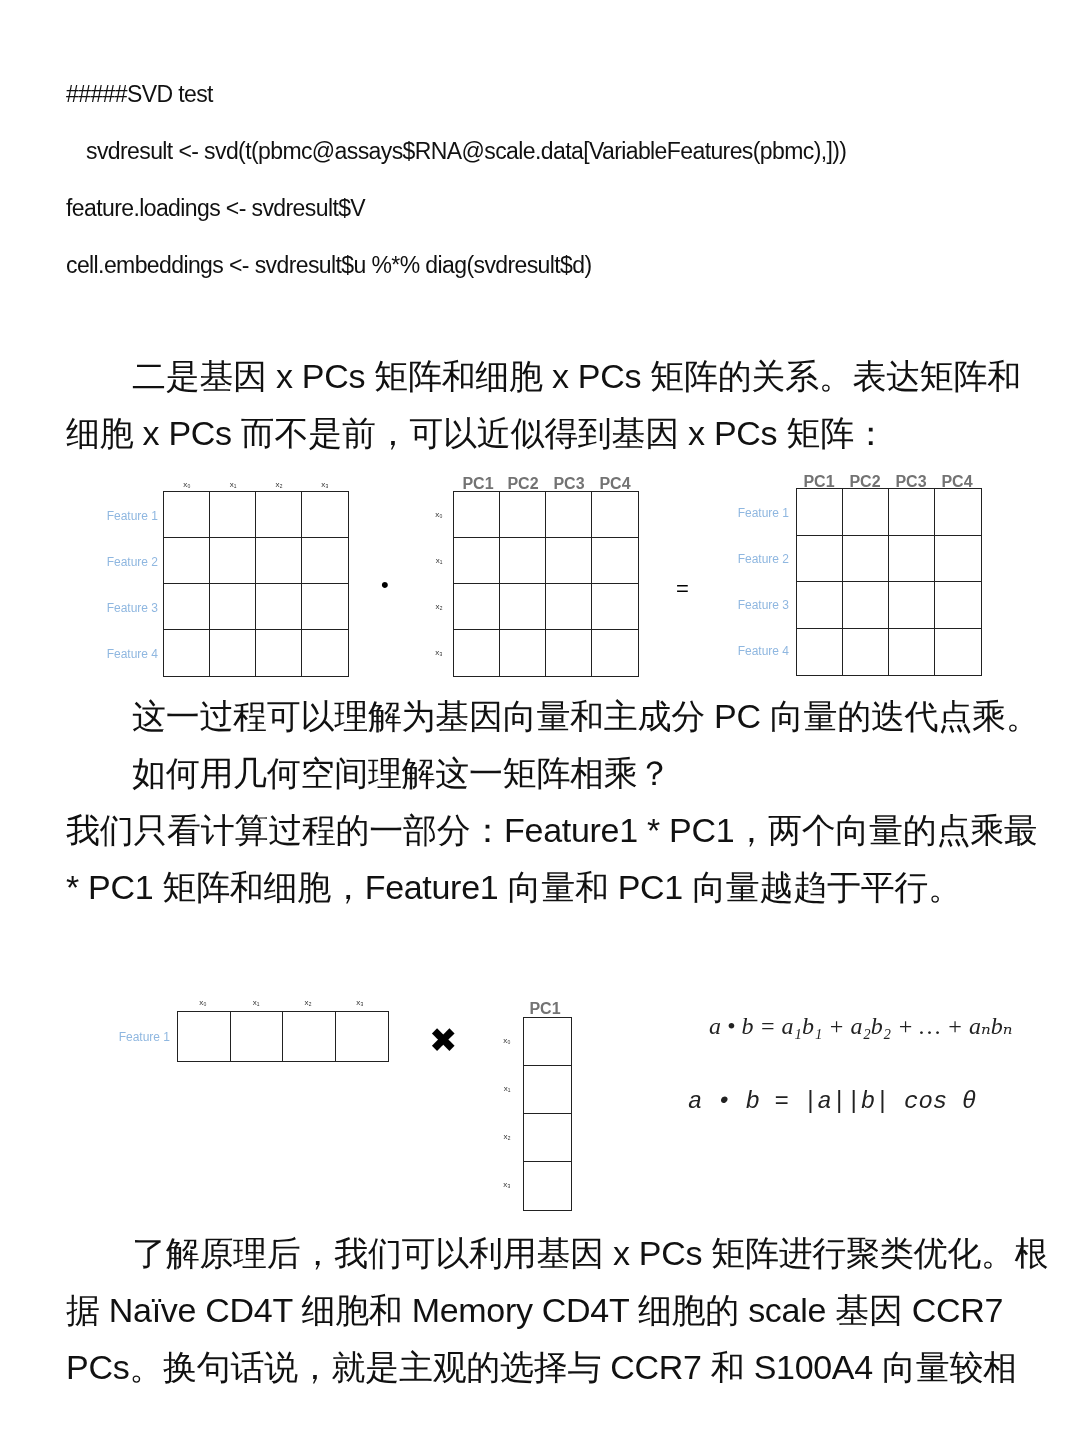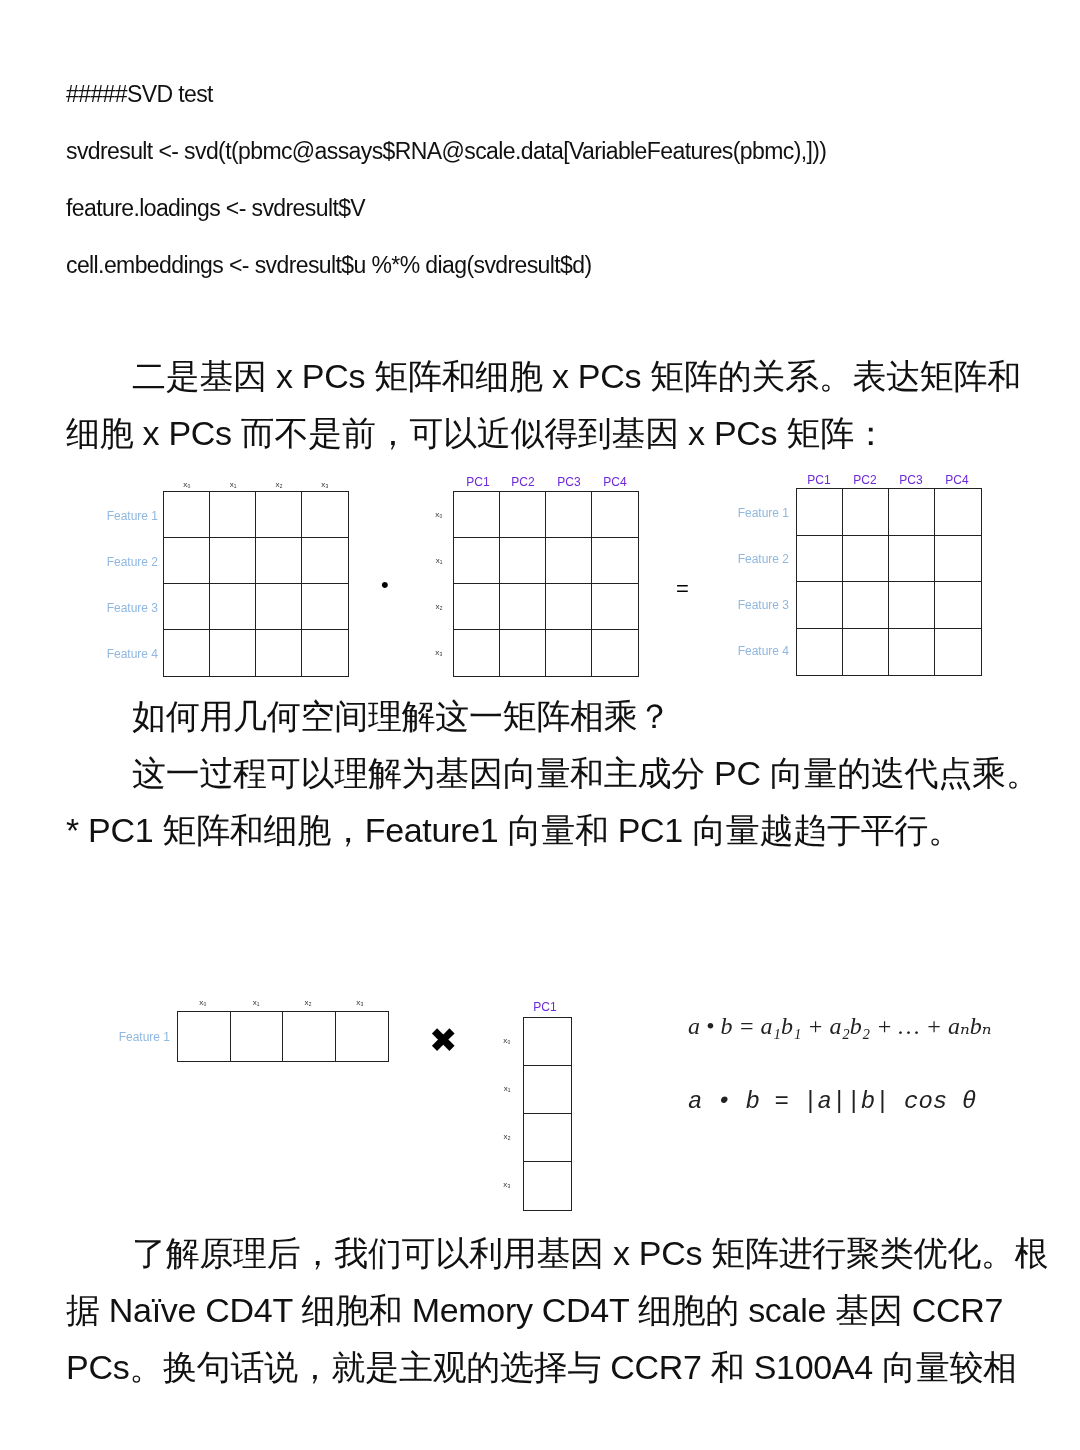--- a/index.html
+++ b/index.html
@@ -5,31 +5,31 @@
   html, body { margin:0; padding:0; background:#ffffff; }
   body { width:1080px; height:1450px; position:relative; overflow:hidden; font-family:"Liberation Sans", "DejaVu Sans", sans-serif; color:#111; }
   .code { position:absolute; left:66px; font-size:23px; letter-spacing:-0.6px; color:#111; white-space:nowrap; }
   .para { position:absolute; left:66px; width:960px; font-size:34px; line-height:57px; color:#111; letter-spacing:-0.3px; }
   .para .line { display:block; white-space:nowrap; height:57px; }
   .indent { padding-left:66px; }
   .diagram { position:absolute; }
   .grid { position:absolute; display:grid; border:1.5px solid #222; }
   .grid .cell { border-right:1.5px solid #222; border-bottom:1.5px solid #222; box-sizing:border-box; }
   .rowlab { position:absolute; font-size:12px; color:#8fb7e0; white-space:nowrap; text-align:right; }
-  .collab-pc { position:absolute; font-size:12px; color:#6d28d9; white-space:nowrap; text-align:center; }
+  .collab-pc { position:absolute; font-size:16px; color:#737373; white-space:nowrap; text-align:center;font-weight:bold; }
   .xlab { position:absolute; font-size:8px; color:#333; white-space:nowrap; text-align:center; }
   .op { position:absolute; color:#000; }
   .formula { position:absolute; font-family:"Liberation Serif", "DejaVu Serif", serif; font-size:24px; font-style:italic; color:#222; white-space:nowrap; }
 </style>
 </head>
 <body>
 
 <div>
   <div class="code" style="top:81px;">#####SVD test</div>
-  <div class="code" style="top:138px;">svdresult &lt;- svd(t(pbmc@assays$RNA@scale.data[VariableFeatures(pbmc),]))</div>
+  <div class="code" style="top:138px;margin-left:20px;">svdresult &lt;- svd(t(pbmc@assays$RNA@scale.data[VariableFeatures(pbmc),]))</div>
   <div class="code" style="top:195px;">feature.loadings &lt;- svdresult$V</div>
   <div class="code" style="top:252px;">cell.embeddings &lt;- svdresult$u %*% diag(svdresult$d)</div>
 </div>
 
 <div class="para" style="top:348px;">
   <span class="line indent">二是基因  x PCs 矩阵和细胞  x PCs 矩阵的关系。表达矩阵和</span>
   <span class="line">细胞  x PCs 而不是前，可以近似得到基因  x PCs 矩阵：</span>
 </div>
 
 <div class="diagram" style="left:0;top:470px;width:1080px;height:210px;">
@@ -120,22 +120,23 @@
         <div class="cell" style="border-right: none;"></div>
         <div class="cell" style="border-bottom: none;"></div>
         <div class="cell" style="border-bottom: none;"></div>
         <div class="cell" style="border-bottom: none;"></div>
         <div class="cell" style="border-right: none; border-bottom: none;"></div>
       </div>
   </div>
 </div>
 
 <div class="para" style="top:688px;">
+  <span class="line indent">这一过程可以理解为基因向量和主成分 PC 向量的迭代点乘。</span>
   <span class="line indent">如何用几何空间理解这一矩阵相乘？</span>
-  <span class="line indent">这一过程可以理解为基因向量和主成分 PC 向量的迭代点乘。</span>
+  <span class="line">我们只看计算过程的一部分：Feature1 * PC1，两个向量的点乘最</span>
   <span class="line">* PC1 矩阵和细胞，Feature1 向量和 PC1 向量越趋于平行。</span>
 </div>
 
 <div class="diagram" style="left:0;top:990px;width:1080px;height:225px;">
   <div>
     <div class="xlab" style="left:188px;top:8px;width:30px;">x₀</div>
     <div class="xlab" style="left:241px;top:8px;width:30px;">x₁</div>
     <div class="xlab" style="left:293px;top:8px;width:30px;">x₂</div>
     <div class="xlab" style="left:345px;top:8px;width:30px;">x₃</div>
     <div class="rowlab" style="left:90px;top:40px;width:80px;">Feature 1</div>
@@ -156,21 +157,21 @@
     <div class="xlab" style="left:492px;top:142px;width:30px;">x₂</div>
     <div class="xlab" style="left:492px;top:190px;width:30px;">x₃</div>
     <div class="grid" style="left: 523px; top: 27px; width: 47px; height: 192px; grid-template-rows: repeat(4, 1fr); grid-template-columns: repeat(1, 1fr);">
         <div class="cell" style="border-right: none;"></div>
         <div class="cell" style="border-right: none;"></div>
         <div class="cell" style="border-right: none;"></div>
         <div class="cell" style="border-right: none; border-bottom: none;"></div>
       </div>
   </div>
 
-  <div class="formula" style="left:688px;top:22px;">a • b = a₁b₁ + a₂b₂ + … + aₙbₙ</div>
+  <div class="formula" style="left:709px;top:22px;">a • b = a₁b₁ + a₂b₂ + … + aₙbₙ</div>
   <div class="formula" style="left:688px;top:98px;font-family:Liberation Mono, monospace;">a • b = |a||b| cos θ</div>
 </div>
 
 <div class="para" style="top:1225px;">
   <span class="line indent">了解原理后，我们可以利用基因  x PCs 矩阵进行聚类优化。根</span>
   <span class="line">据 Naïve CD4T  细胞和 Memory CD4T  细胞的 scale 基因 CCR7</span>
   <span class="line">PCs。换句话说，就是主观的选择与 CCR7  和  S100A4 向量较相</span>
 </div>
 
 </body></html>

